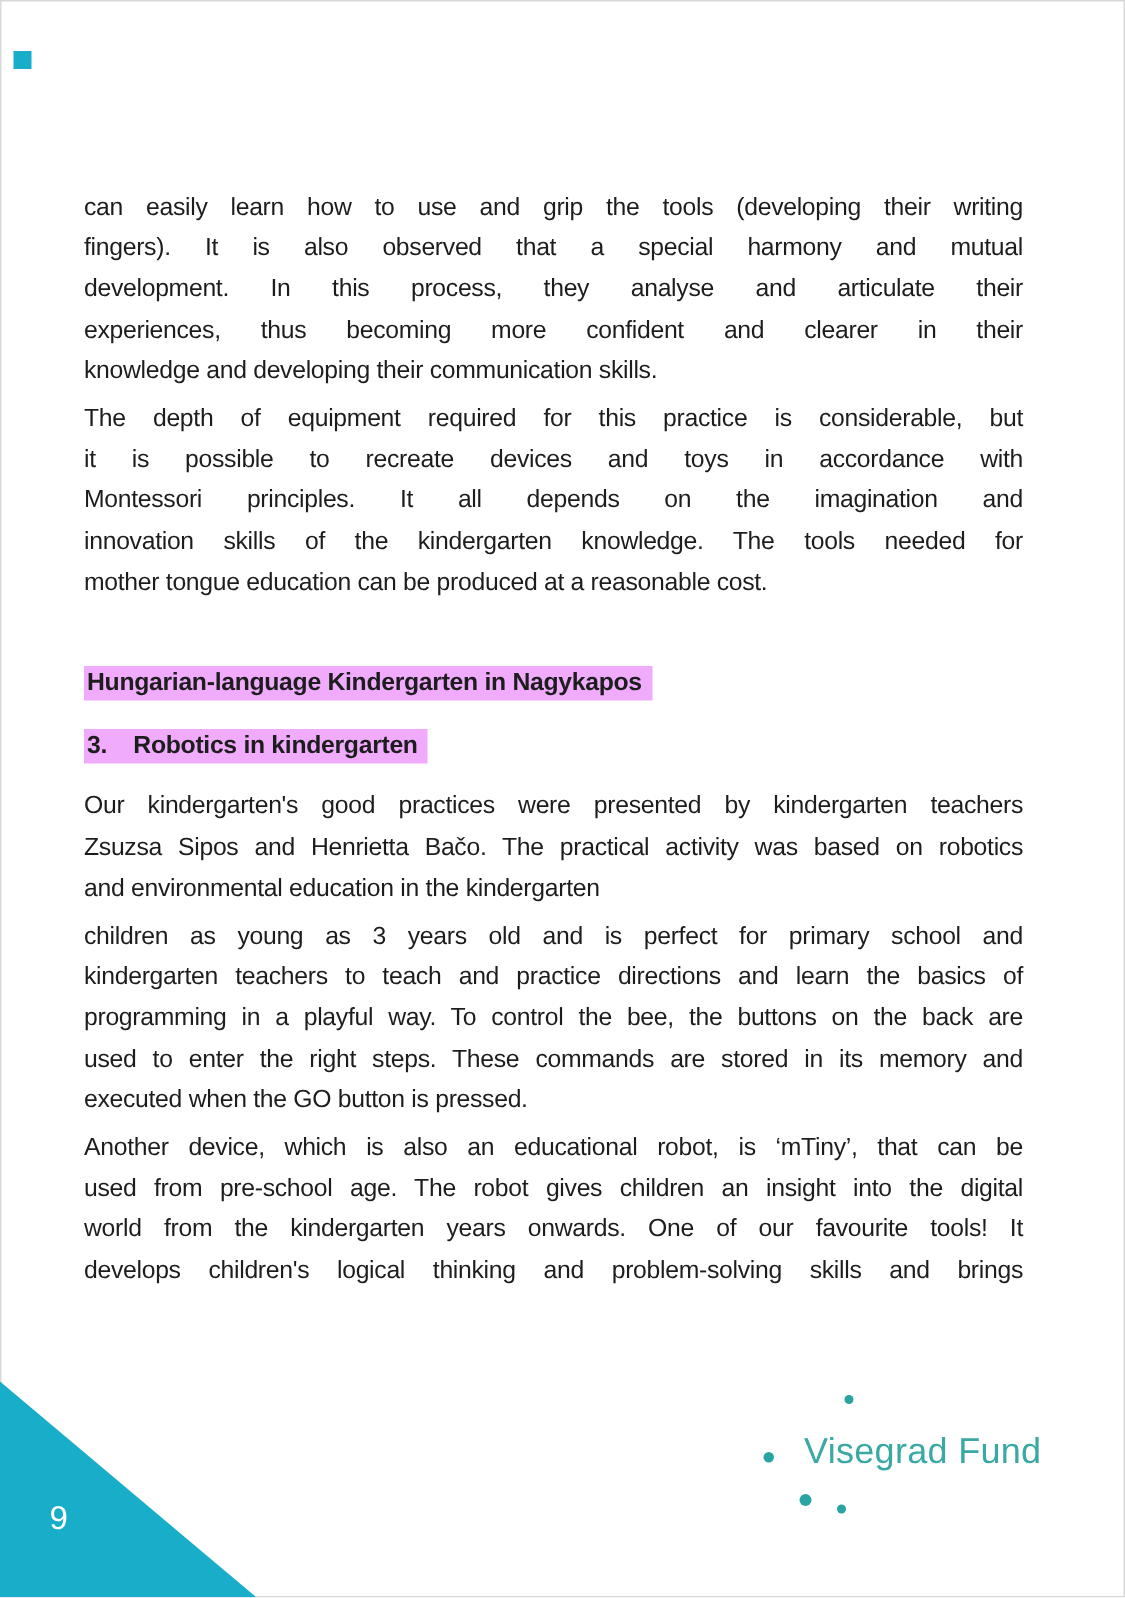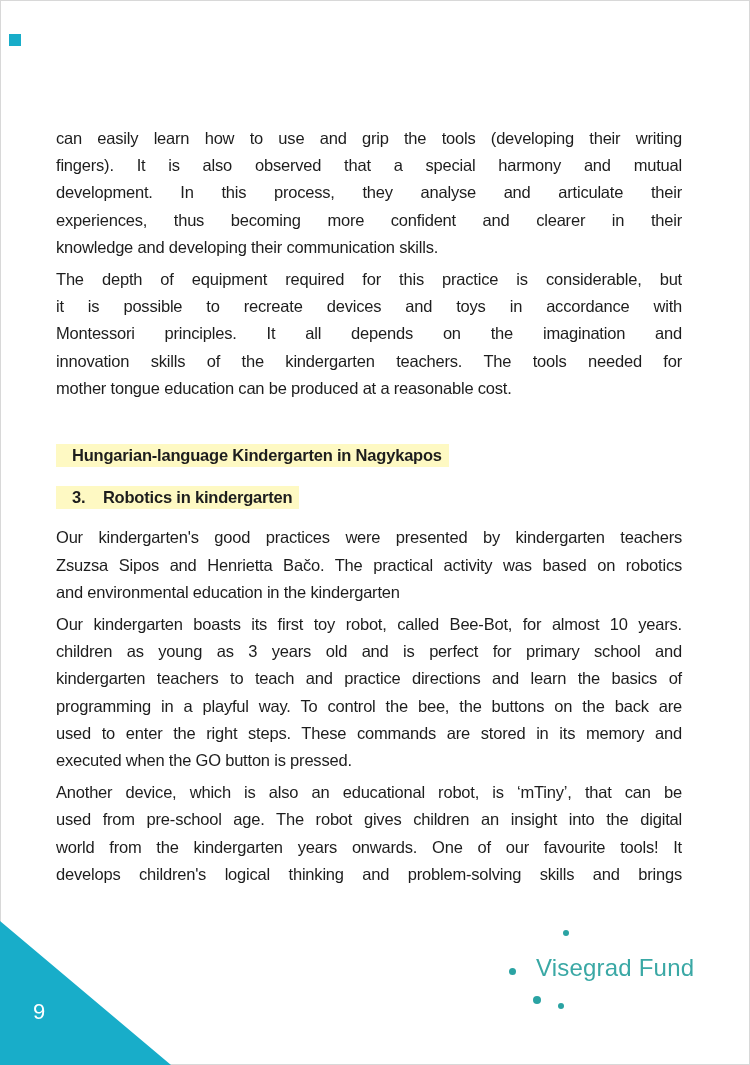--- a/index.html
+++ b/index.html
@@ -13,21 +13,21 @@
   #content {
     position:absolute; left:56px; top:125px; width:626px;
     color:#1d1d1d; font-size:16.5px; line-height:27.2px; letter-spacing:-0.2px;
   }
   .paragraph { margin:0 0 5px 0; }
   .line { text-align:justify; text-align-last:justify; }
   .line.last { text-align:justify; text-align-last:left; }
 
   .section-heading { margin:40px 0 0 0; font-weight:bold; }
   .sub-heading { margin:15px 0 13px 0; font-weight:bold; }
-  .hl { background:#fef9c3; padding:2px 7px 3px 16px; }
+  .hl { background:#f0abfc; padding:2px 7px 3px 2px; }
 
   .footer-triangle {
     position:absolute; left:0; top:921px; width:171px; height:144px;
     background:#18adc9; clip-path:polygon(0 0, 0 100%, 100% 100%);
   }
   .page-number {
     position:absolute; left:33px; top:1000px; color:#ffffff;
     font-size:22px; line-height:24px;
   }
 
@@ -53,32 +53,31 @@
       <div class="line">can easily learn how to use and grip the tools (developing their writing</div>
       <div class="line">fingers). It is also observed that a special harmony and mutual</div>
       <div class="line">development. In this process, they analyse and articulate their</div>
       <div class="line">experiences, thus becoming more confident and clearer in their</div>
       <div class="line last">knowledge and developing their communication skills.</div>
     </div>
     <div class="paragraph">
       <div class="line">The depth of equipment required for this practice is considerable, but</div>
       <div class="line">it is possible to recreate devices and toys in accordance with</div>
       <div class="line">Montessori principles. It all depends on the imagination and</div>
-      <div class="line">innovation skills of the kindergarten teachers. The tools needed for</div>
+      <div class="line">innovation skills of the kindergarten knowledge. The tools needed for</div>
       <div class="line last">mother tongue education can be produced at a reasonable cost.</div>
     </div>
     <div class="section-heading"><span class="hl">Hungarian-language Kindergarten in Nagykapos</span></div>
     <div class="sub-heading"><span class="hl">3.&nbsp;&nbsp;&nbsp;&nbsp;Robotics in kindergarten</span></div>
     <div class="paragraph">
       <div class="line">Our kindergarten's good practices were presented by kindergarten teachers</div>
       <div class="line">Zsuzsa Sipos and Henrietta Bačo. The practical activity was based on robotics</div>
       <div class="line last">and environmental education in the kindergarten</div>
     </div>
     <div class="paragraph">
-      <div class="line">Our kindergarten boasts its first toy robot, called Bee-Bot, for almost 10 years.</div>
       <div class="line">children as young as 3 years old and is perfect for primary school and</div>
       <div class="line">kindergarten teachers to teach and practice directions and learn the basics of</div>
       <div class="line">programming in a playful way. To control the bee, the buttons on the back are</div>
       <div class="line">used to enter the right steps. These commands are stored in its memory and</div>
       <div class="line last">executed when the GO button is pressed.</div>
     </div>
     <div class="paragraph">
       <div class="line">Another device, which is also an educational robot, is ‘mTiny’, that can be</div>
       <div class="line">used from pre-school age. The robot gives children an insight into the digital</div>
       <div class="line">world from the kindergarten years onwards. One of our favourite tools! It</div>

